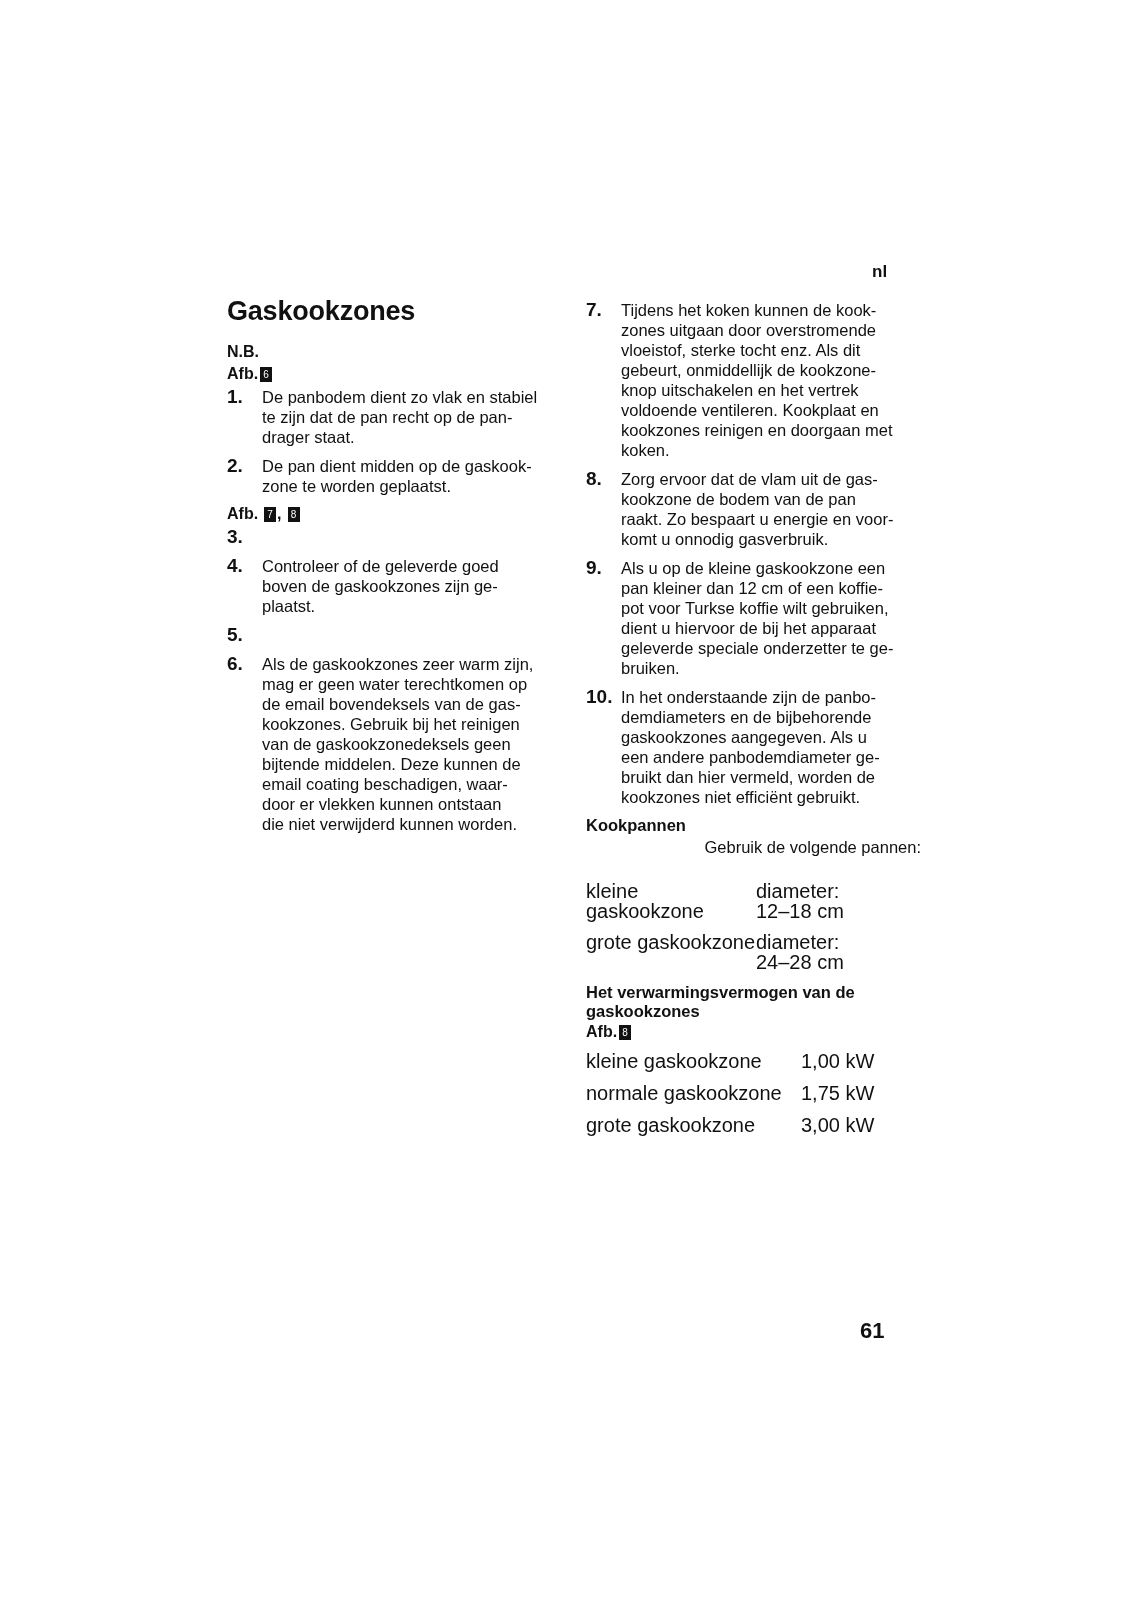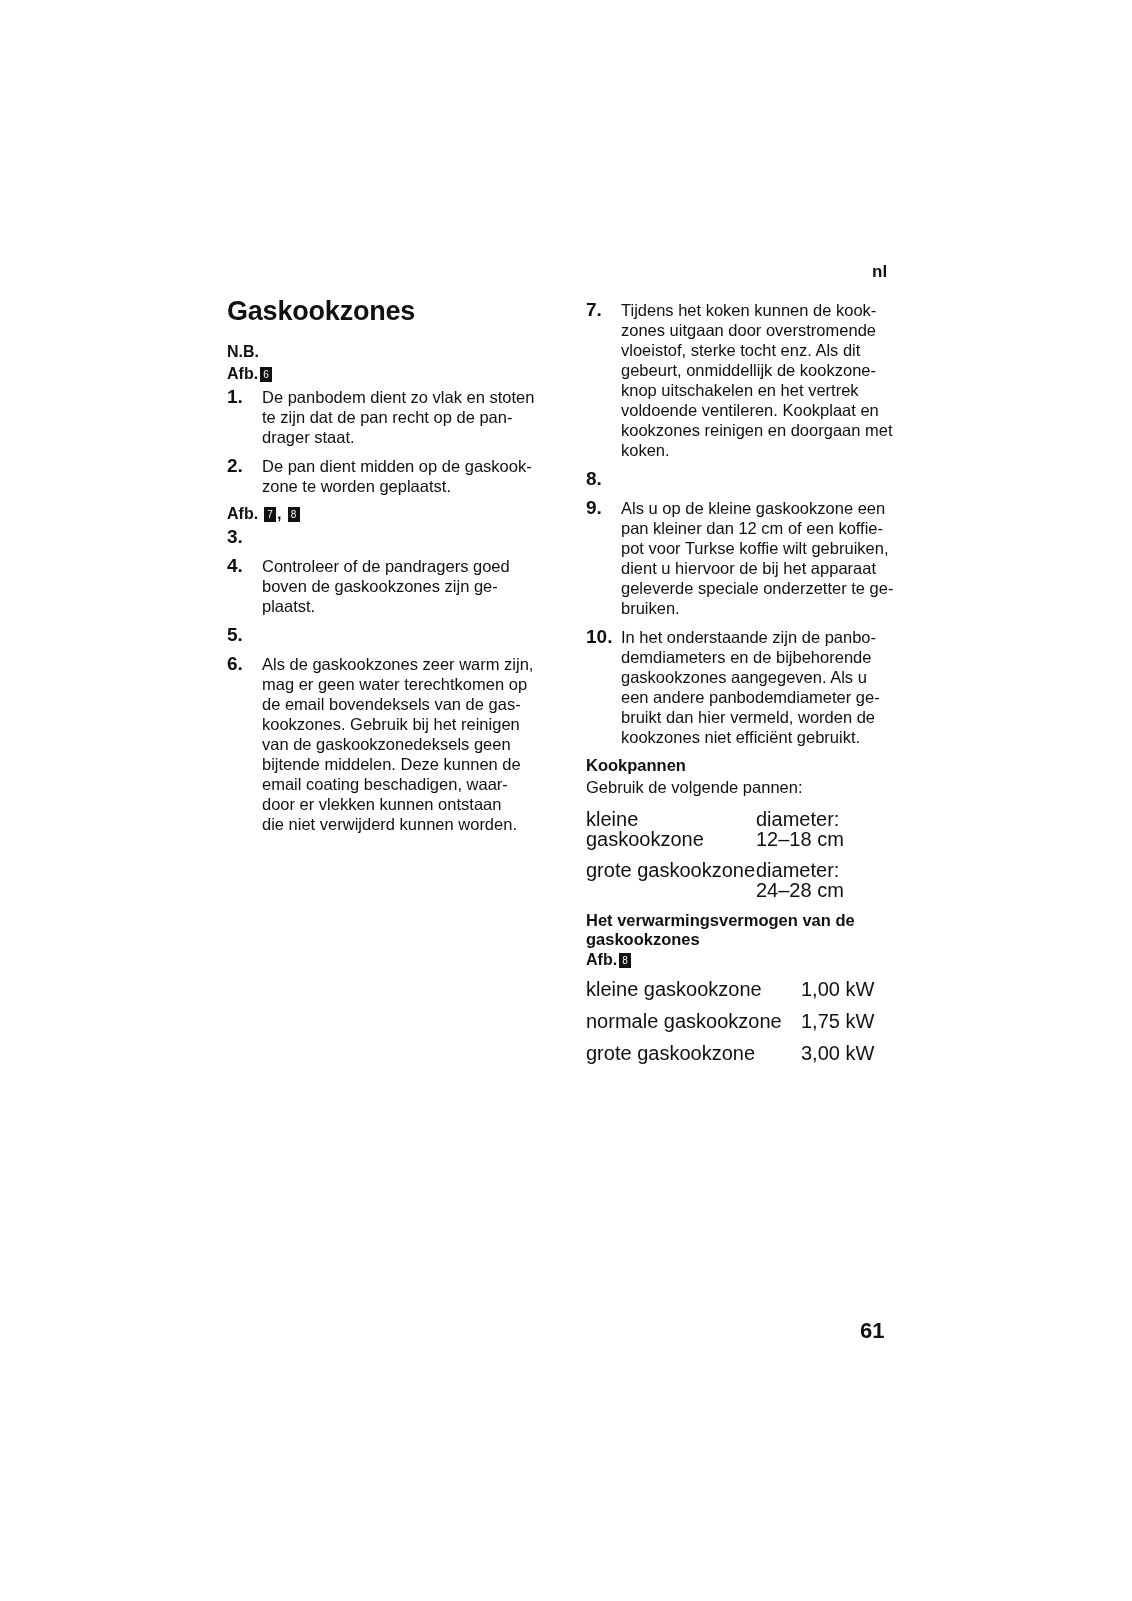--- a/index.html
+++ b/index.html
@@ -12,21 +12,21 @@
     .title { font-size: 27px; font-weight: bold; margin: 0 0 10px 0; letter-spacing: -0.2px; }
     .sub { font-size: 16px; font-weight: bold; margin: 16px 0 4px 0; }
     .afb { font-size: 16px; font-weight: bold; margin: 0 0 4px 0; display: flex; align-items: center; }
     .fig { display: inline-block; background: #111; color: #fff; font-size: 10px; font-weight: normal;
            width: 12px; height: 15px; line-height: 15px; text-align: center; margin-left: 2px; }
     .comma { margin: 0 4px 0 1px; }
     .item { display: flex; font-size: 16.5px; line-height: 20px; margin-bottom: 9px; }
     .num { width: 35px; flex: 0 0 35px; font-weight: bold; font-size: 19px; }
     .txt { white-space: pre-line; }
     .h2 { font-size: 16.5px; font-weight: bold; margin: 8px 0 2px 0; line-height: 19px; }
-    .p { font-size: 16.5px; line-height: 20px; margin: 0 0 12px 0; }
+    .p { font-size: 16.5px; line-height: 20px; margin: 0 0 24px 0; text-align: right; }
     table { border-collapse: collapse; font-size: 20px; line-height: 20px; }
     td { padding: 0 0 11px 0; vertical-align: top; white-space: pre-line; }
     .pans td.a { width: 170px; }
     .power td.a { width: 215px; padding-bottom: 12px; }
     .pagenum { position: absolute; left: 860px; top: 1318px; font-size: 22px; font-weight: bold; }
   </style>
 </head>
 <body>
 
 <div class="page">
@@ -35,21 +35,21 @@
   <div class="col-left">
     <h1 class="title">Gaskookzones</h1>
     <div class="sub">N.B.</div>
     <div class="afb">
       <span>Afb.</span>
       <span class="fig">6</span>
     </div>
     <div id="list-a">
         <div class="item">
           <span class="num">1.</span>
-          <span class="txt">De panbodem dient zo vlak en stoten
+          <span class="txt">De panbodem dient zo vlak en stabiel
 te zijn dat de pan recht op de pan-
 drager staat.</span>
         </div>
         <div class="item">
           <span class="num">2.</span>
           <span class="txt">De pan dient midden op de gaskook-
 zone te worden geplaatst.</span>
         </div>
       </div>
     <div class="afb" style="margin-top:4px;">
@@ -57,21 +57,21 @@
       <span class="fig" style="margin-left:6px">7</span>
       <span class="comma">,</span>
       <span class="fig">8</span>
     </div>
     <div id="list-b">
         <div class="item">
           <span class="num">3.</span>
         </div>
         <div class="item">
           <span class="num">4.</span>
-          <span class="txt">Controleer of de pandragers goed
+          <span class="txt">Controleer of de geleverde goed
 boven de gaskookzones zijn ge-
 plaatst.</span>
         </div>
         <div class="item">
           <span class="num">5.</span>
         </div>
         <div class="item">
           <span class="num">6.</span>
           <span class="txt">Als de gaskookzones zeer warm zijn,
 mag er geen water terechtkomen op
@@ -94,20 +94,24 @@
 zones uitgaan door overstromende
 vloeistof, sterke tocht enz. Als dit
 gebeurt, onmiddellijk de kookzone-
 knop uitschakelen en het vertrek
 voldoende ventileren. Kookplaat en
 kookzones reinigen en doorgaan met
 koken.</span>
         </div>
         <div class="item">
           <span class="num">8.</span>
+          <span class="txt">Zorg ervoor dat de vlam uit de gas-
+kookzone de bodem van de pan
+raakt. Zo bespaart u energie en voor-
+komt u onnodig gasverbruik.</span>
         </div>
         <div class="item">
           <span class="num">9.</span>
           <span class="txt">Als u op de kleine gaskookzone een
 pan kleiner dan 12 cm of een koffie-
 pot voor Turkse koffie wilt gebruiken,
 dient u hiervoor de bij het apparaat
 geleverde speciale onderzetter te ge-
 bruiken.</span>
         </div>

